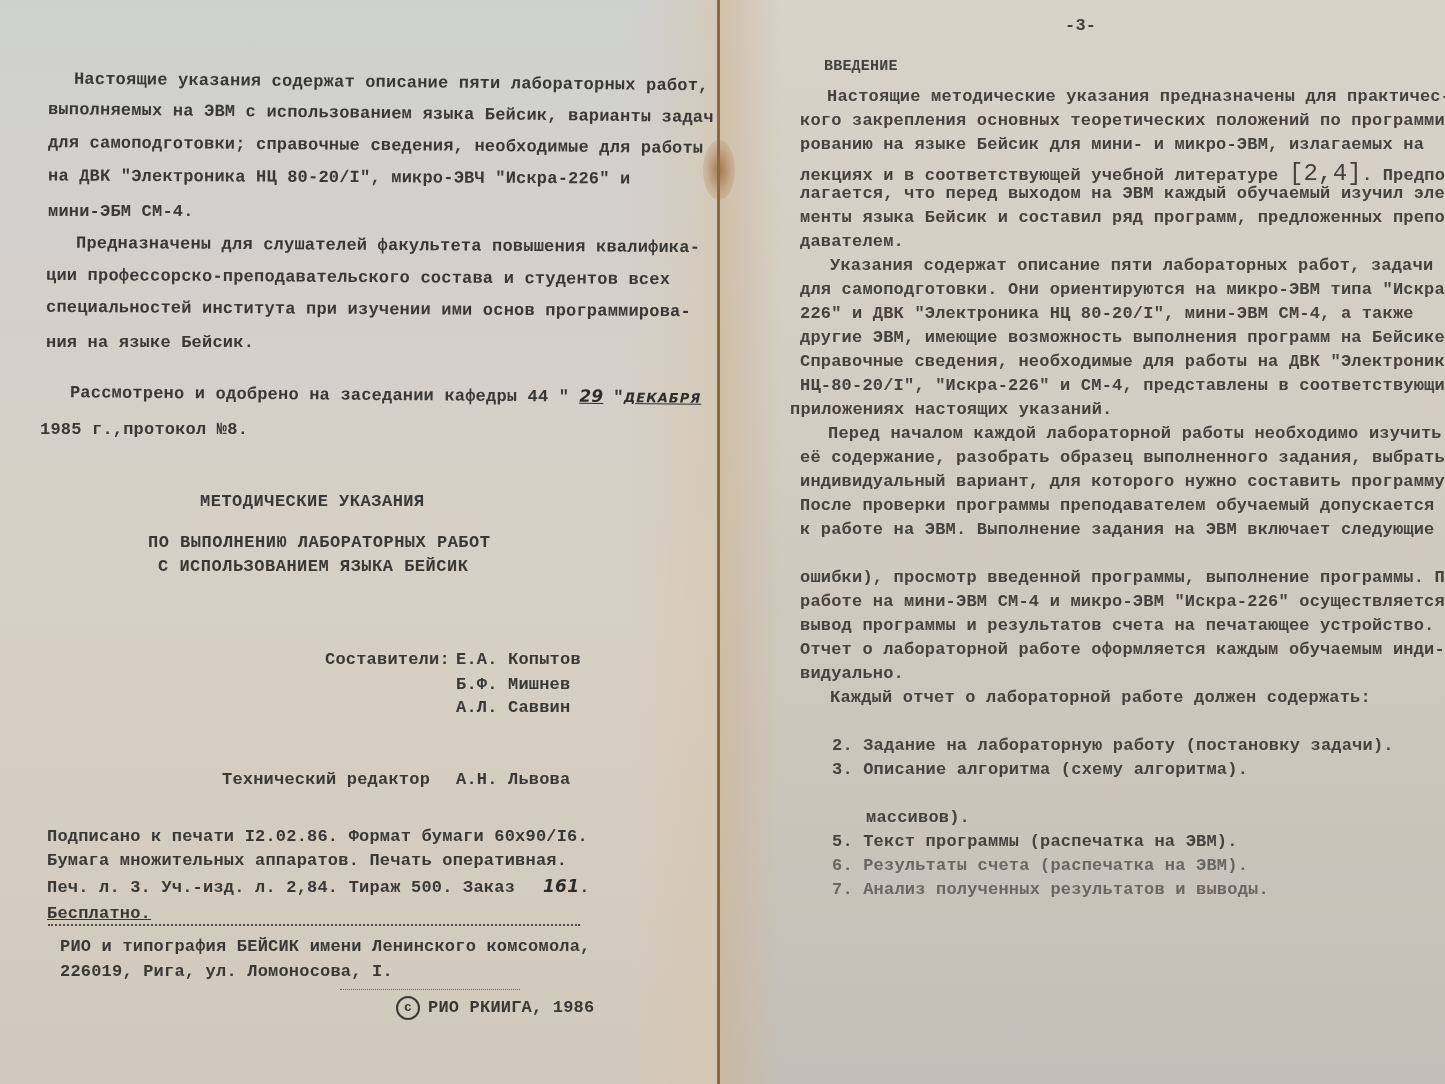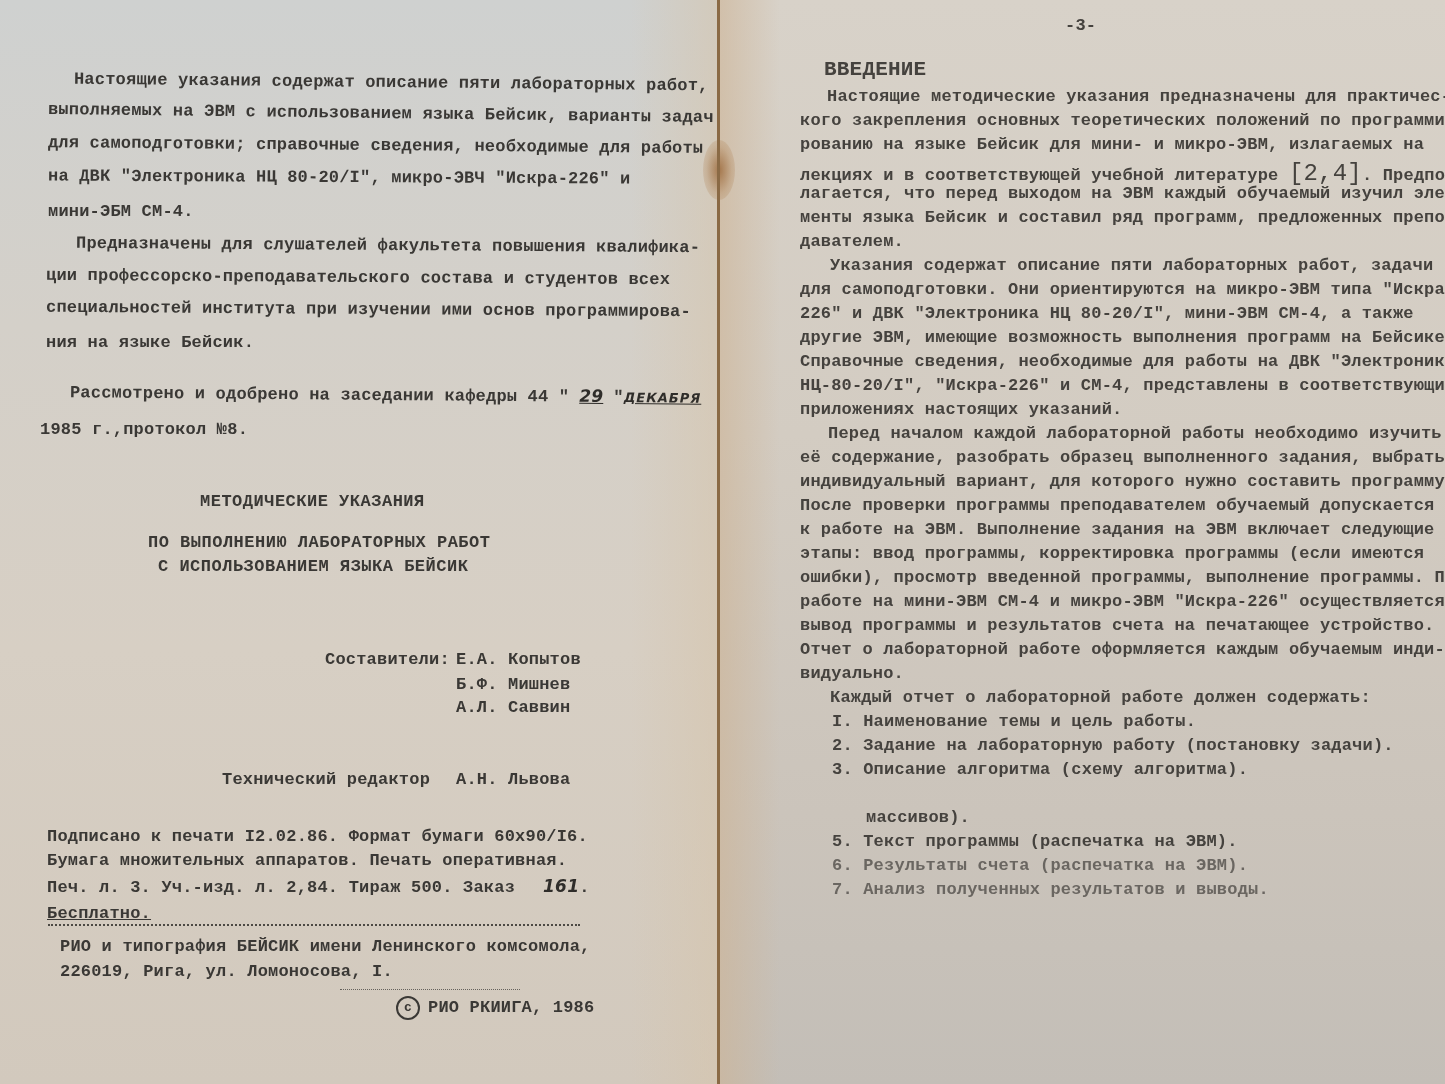--- a/index.html
+++ b/index.html
@@ -99,55 +99,53 @@
     <div class="t" style="left:396px;top:996px;">
       <span class="copy">c</span><span>РИО РКИИГА, 1986</span>
     </div>
   </div>
 
   <div class="stain"></div>
   <div class="spine"></div>
 
   <div class="page page-right r">
     <div class="t" style="left:345px;top:16px;">-3-</div>
-    <div class="t" style="left:104px;top:58px;font-size:21px;">ВВЕДЕНИЕ</div>
+    <div class="t" style="left:104px;top:58px;font-size:15px;">ВВЕДЕНИЕ</div>
 
     <div class="t" style="left:107px;top:87px;">Настоящие методические указания предназначены для практичес-</div>
     <div class="t" style="left:80px;top:111px;">кого закрепления основных теоретических положений по программи-</div>
     <div class="t" style="left:80px;top:135px;">рованию на языке Бейсик для мини- и микро-ЭВМ, излагаемых на</div>
     <div class="t" style="left:80px;top:160px;">
       <span>лекциях и в соответствующей учебной литературе</span>
       <span class="bracket">[2,4]</span><span>. Предпо-</span>
     </div>
     <div class="t" style="left:80px;top:184px;">лагается, что перед выходом на ЭВМ каждый обучаемый изучил эле-</div>
     <div class="t" style="left:80px;top:208px;">менты языка Бейсик и составил ряд программ, предложенных препо-</div>
     <div class="t" style="left:80px;top:232px;">давателем.</div>
 
     <div class="t" style="left:110px;top:256px;">Указания содержат описание пяти лабораторных работ, задачи</div>
     <div class="t" style="left:80px;top:280px;">для самоподготовки. Они ориентируются на микро-ЭВМ типа "Искра-</div>
     <div class="t" style="left:80px;top:304px;">226" и ДВК "Электроника НЦ 80-20/I", мини-ЭВМ СМ-4, а также</div>
     <div class="t" style="left:80px;top:328px;">другие ЭВМ, имеющие возможность выполнения программ на Бейсике.</div>
     <div class="t" style="left:80px;top:352px;">Справочные сведения, необходимые для работы на ДВК "Электроника</div>
     <div class="t" style="left:80px;top:376px;">НЦ-80-20/I", "Искра-226" и СМ-4, представлены в соответствующих</div>
-    <div class="t" style="left:80px;top:400px;">приложениях настоящих указаний.</div>
+    <div class="t" style="left:70px;top:400px;">приложениях настоящих указаний.</div>
 
     <div class="t" style="left:108px;top:424px;">Перед началом каждой лабораторной работы необходимо изучить</div>
     <div class="t" style="left:80px;top:448px;">её содержание, разобрать образец выполненного задания, выбрать</div>
     <div class="t" style="left:80px;top:472px;">индивидуальный вариант, для которого нужно составить программу.</div>
     <div class="t" style="left:80px;top:496px;">После проверки программы преподавателем обучаемый допускается</div>
     <div class="t" style="left:80px;top:520px;">к работе на ЭВМ. Выполнение задания на ЭВМ включает следующие</div>
-    <div class="t" style="left:80px;top:544px;">этапы: ввод программы, корректировка программы (если имеются</div>
     <div class="t" style="left:80px;top:568px;">ошибки), просмотр введенной программы, выполнение программы. При</div>
     <div class="t" style="left:80px;top:592px;">работе на мини-ЭВМ СМ-4 и микро-ЭВМ "Искра-226" осуществляется</div>
     <div class="t" style="left:80px;top:616px;">вывод программы и результатов счета на печатающее устройство.</div>
     <div class="t" style="left:80px;top:640px;">Отчет о лабораторной работе оформляется каждым обучаемым инди-</div>
     <div class="t" style="left:80px;top:664px;">видуально.</div>
 
     <div class="t" style="left:110px;top:688px;">Каждый отчет о лабораторной работе должен содержать:</div>
-    <div class="t" style="left:112px;top:712px;">I. Наименование темы и цель работы.</div>
     <div class="t" style="left:112px;top:736px;">2. Задание на лабораторную работу (постановку задачи).</div>
     <div class="t" style="left:112px;top:760px;">3. Описание алгоритма (схему алгоритма).</div>
     <div class="t" style="left:146px;top:808px;">массивов).</div>
     <div class="t" style="left:112px;top:832px;">5. Текст программы (распечатка на ЭВМ).</div>
     <div class="t light" style="left:112px;top:856px;">6. Результаты счета (распечатка на ЭВМ).</div>
     <div class="t light" style="left:112px;top:880px;">7. Анализ полученных результатов и выводы.</div>
   </div>
 </div>
 
 </body></html>

